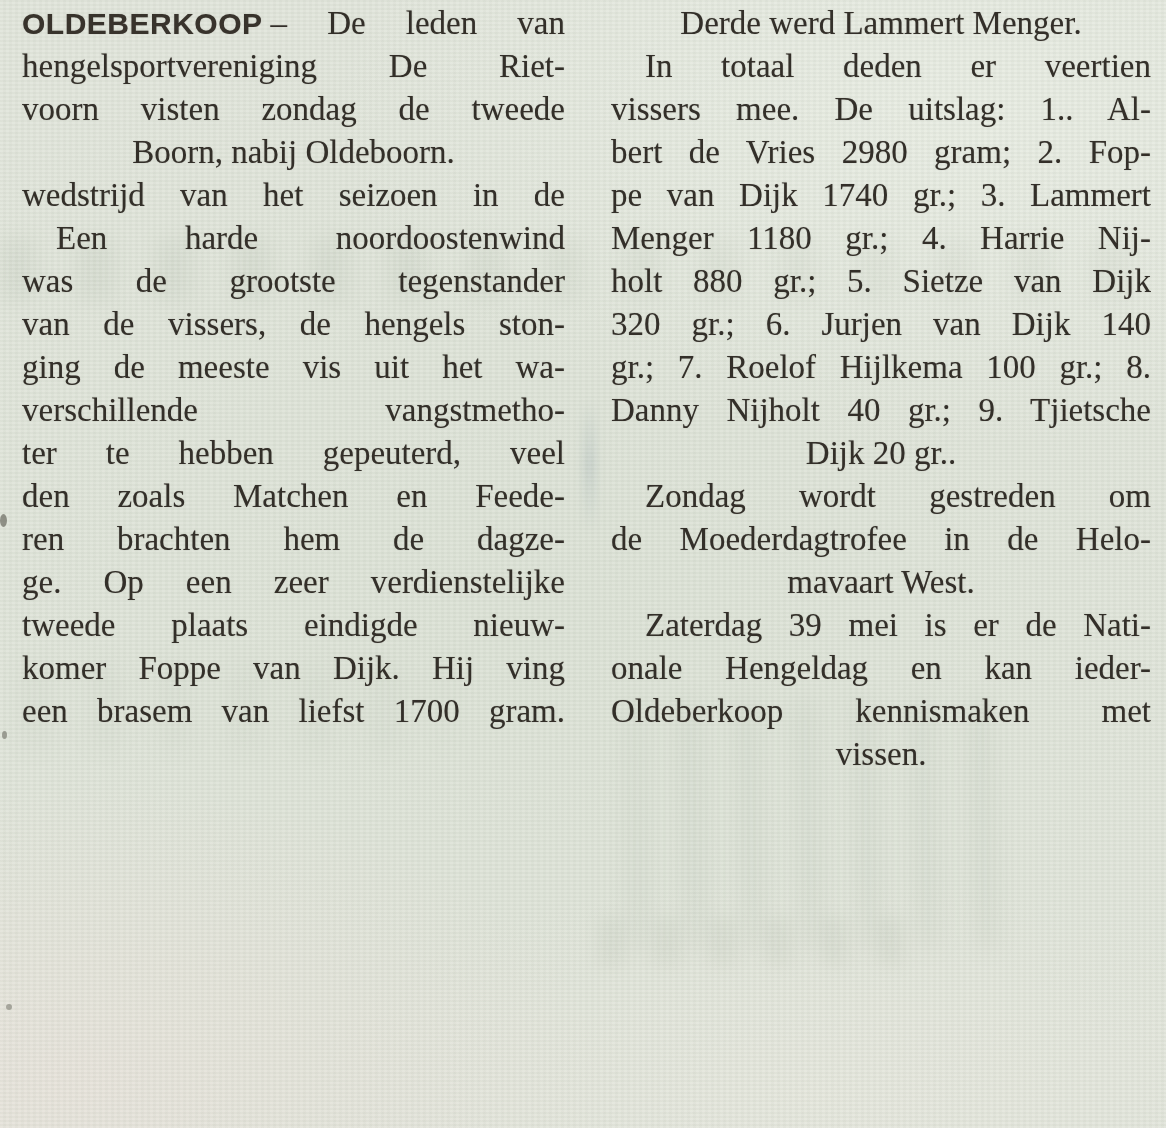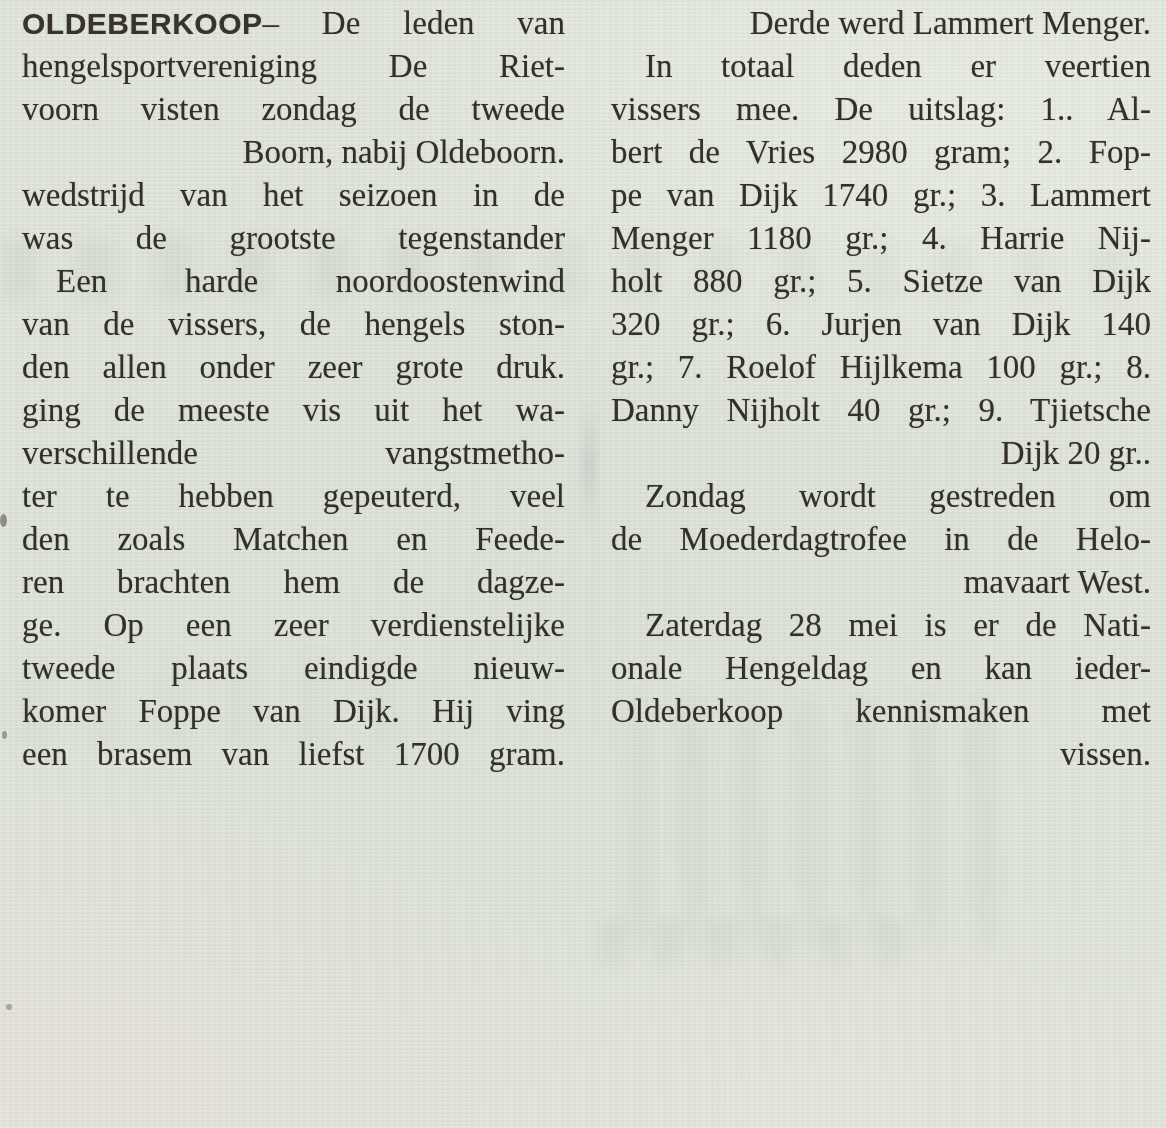--- a/index.html
+++ b/index.html
@@ -54,30 +54,30 @@
   .line {
     font-size:33px;
     line-height:43px;
     height:43px;
     overflow:hidden;
     text-align:justify;
     color:#332f29;
     text-shadow:0 0 1px rgba(51,47,41,0.35);
   }
   .line::after { content:""; display:inline-block; width:100%; height:0; }
-  .line.end { text-align:right; }
+  .line.end { text-align:center; }
   .line.end::after { content:none; }
   .line.indent { padding-left:34px; }
   .lead-in {
     font-family:"Liberation Sans", sans-serif;
     font-weight:bold;
     font-size:30px;
     letter-spacing:0.5px;
     color:#38332c;
-    margin-right:0;
+    margin-right:8px;
   }
 
   
   .artifact { position:absolute; pointer-events:none; z-index:0; }
   .bleed-top {
     left:0; top:238px; width:1166px; height:62px;
     background:repeating-linear-gradient(90deg, rgba(122,136,116,0.55) 0 36px, transparent 36px 78px);
     filter:blur(10px); opacity:0.16;
   }
   .bleed-mid {
@@ -121,24 +121,23 @@
 
   <div class="content">
 
     <div class="columns">
       <div class="col left" id="col-0">
           <div class="line"><span class="lead-in">OLDEBERKOOP</span><span>– De leden van</span></div>
           <div class="line">hengelsportvereniging De Riet-</div>
           <div class="line">voorn visten zondag de tweede</div>
           <div class="line end">Boorn, nabij Oldeboorn.</div>
           <div class="line">wedstrijd van het seizoen in de</div>
+          <div class="line indent">Een harde noordoostenwind</div>
           <div class="line">was de grootste tegenstander</div>
-          <div class="line indent">Een harde noordoostenwind</div>
           <div class="line">van de vissers, de hengels ston-</div>
-          <div class="line">den allen onder zeer grote druk.</div>
           <div class="line">ging de meeste vis uit het wa-</div>
           <div class="line">verschillende vangstmetho-</div>
           <div class="line">ter te hebben gepeuterd, veel</div>
           <div class="line">den zoals Matchen en Feede-</div>
           <div class="line">ren brachten hem de dagze-</div>
           <div class="line">ge. Op een zeer verdienstelijke</div>
           <div class="line">tweede plaats eindigde nieuw-</div>
           <div class="line">komer Foppe van Dijk. Hij ving</div>
           <div class="line">een brasem van liefst 1700 gram.</div>
         </div>
@@ -150,21 +149,21 @@
           <div class="line">pe van Dijk 1740 gr.; 3. Lammert</div>
           <div class="line">Menger 1180 gr.; 4. Harrie Nij-</div>
           <div class="line">holt 880 gr.; 5. Sietze van Dijk</div>
           <div class="line">320 gr.; 6. Jurjen van Dijk 140</div>
           <div class="line">gr.; 7. Roelof Hijlkema 100 gr.; 8.</div>
           <div class="line">Danny Nijholt 40 gr.; 9. Tjietsche</div>
           <div class="line end">Dijk 20 gr..</div>
           <div class="line indent">Zondag wordt gestreden om</div>
           <div class="line">de Moederdagtrofee in de Helo-</div>
           <div class="line end">mavaart West.</div>
-          <div class="line indent">Zaterdag 28 mei is er de Nati-</div>
+          <div class="line indent">Zaterdag 39 mei is er de Nati-</div>
           <div class="line">onale Hengeldag en kan ieder-</div>
           <div class="line">Oldeberkoop kennismaken met</div>
           <div class="line end">vissen.</div>
         </div>
     </div>
   </div>
 
 </div>
 
 </body></html>

